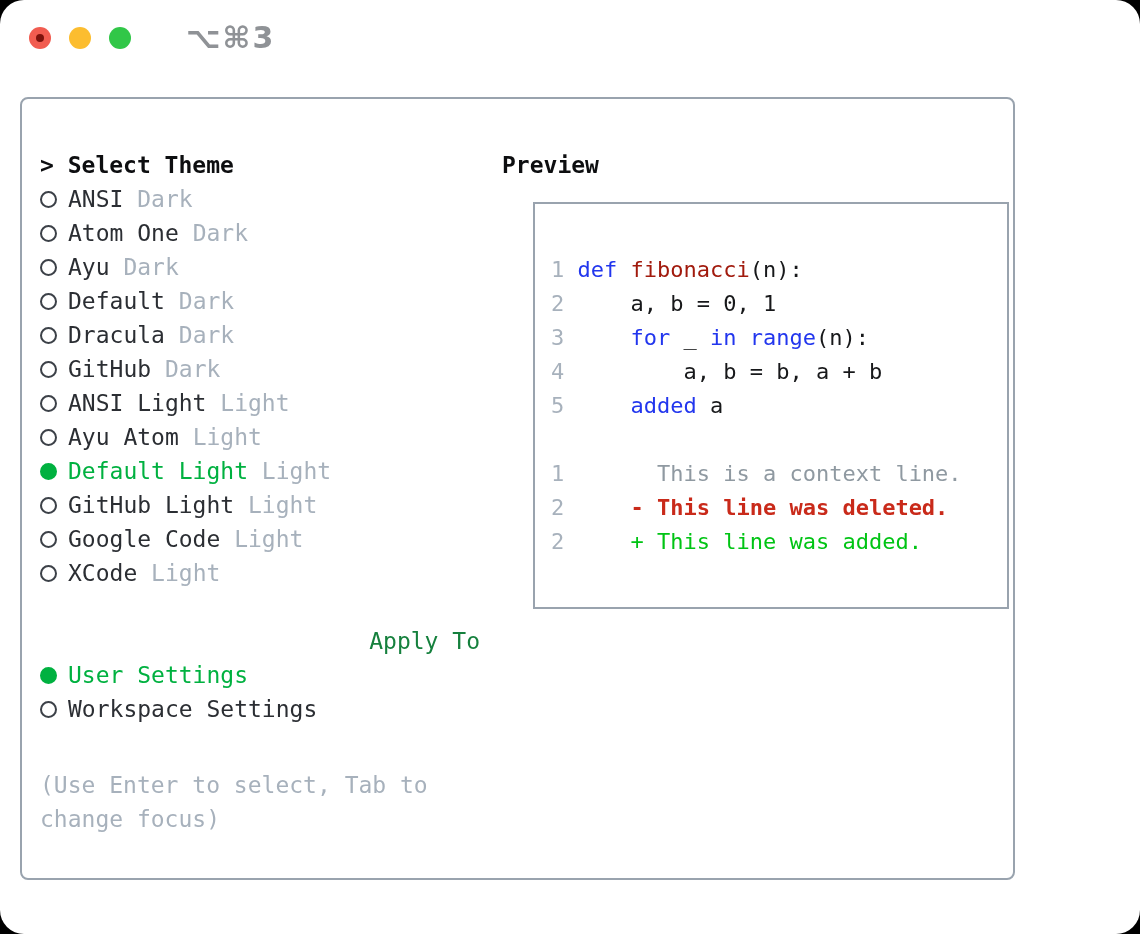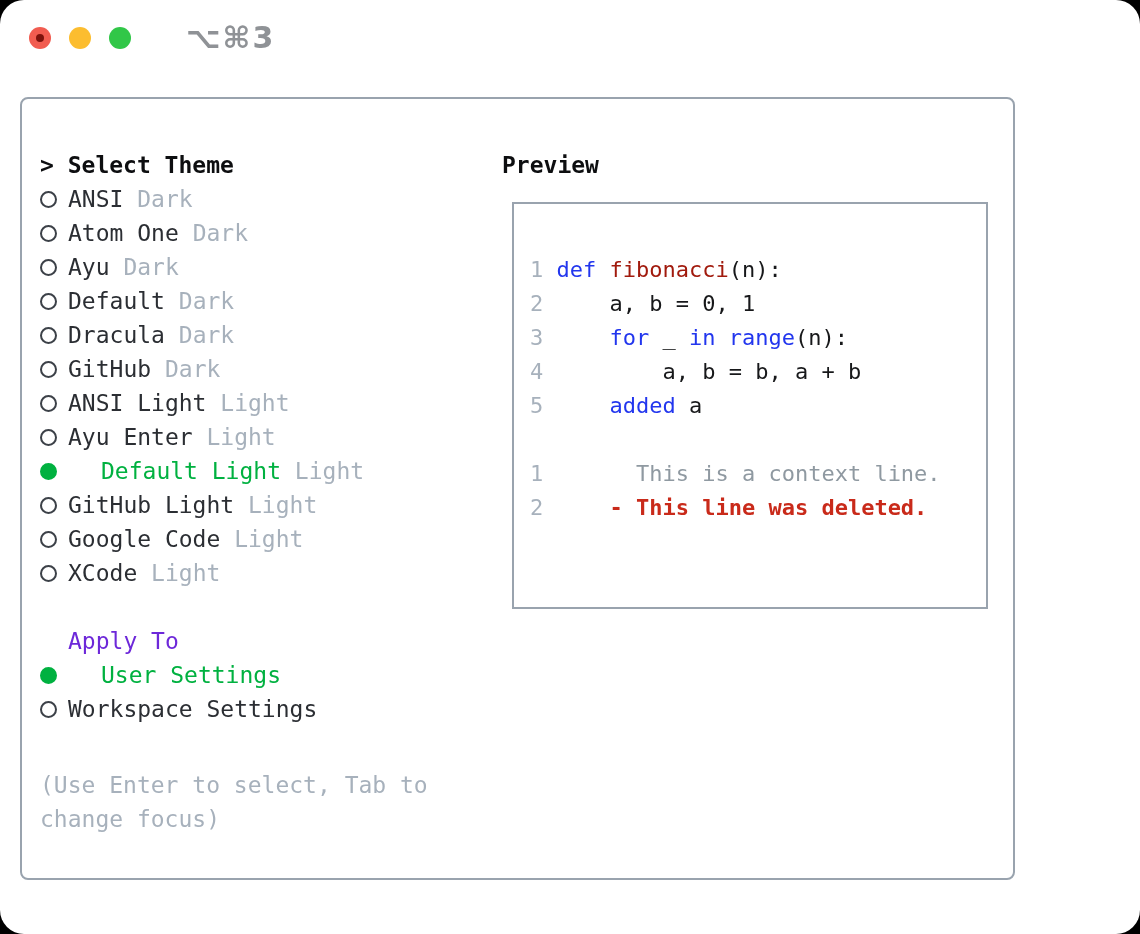--- a/index.html
+++ b/index.html
@@ -32,33 +32,33 @@
   .left-col { position:absolute; left:18px; top:49px; width:440px; font-size:23px; }
   .row { height:34px; line-height:34px; white-space:pre; }
   .list-heading { font-weight:bold; color:#0d0e10; }
   .radio { display:inline-block; width:28px; }
   .radio::before {
     content:""; display:inline-block; width:13px; height:13px; border-radius:50%;
     border:2px solid #3c4148; vertical-align:-1px;
   }
   .radio.sel::before { background:#00b140; border-color:#00b140; }
   .item-name { color:#2b2e33; }
-  .item-name.sel { color:#00b140;margin-left:33px; }
+  .item-name.sel { color:#00b140; }
   .item-variant { color:#a7b1bc; }
   .spacer { height:34px; }
-  .apply-heading { color:#6d28d9; padding-left:28px; }
+  .apply-heading { color:#15803d; padding-left:28px;text-align:right; }
   .hint { margin-top:8px; width:412px; white-space:normal; color:#a7b1bc;
           font-size:23px; line-height:34px; }
   
   .preview-heading {
     position:absolute; left:480px; top:49px; height:34px; line-height:34px;
     font-size:23px; font-weight:bold; color:#0d0e10;
   }
   .preview-box {
-    position:absolute; left:490px; top:103px; width:476px; height:407px;
+    position:absolute; left:511px; top:103px; width:476px; height:407px;
     border:2px solid #99a3ae; background:#fff;
   }
   .code { position:absolute; left:16px; top:49px; font-size:22px; }
   .code-line { height:34px; line-height:34px; white-space:pre; color:#17181a; }
   .seg-num  { color:#a7b1bc; }
   .seg-plain{ color:#17181a; }
   .seg-kw   { color:#2236ee; }
   .seg-fn   { color:#a11a0d; }
   .seg-ctx  { color:#8f99a1; }
   .seg-del  { color:#c92a1a;font-weight:bold; }
@@ -83,21 +83,21 @@
     <div class="left-col">
       <div class="row list-heading">&gt; Select Theme</div>
       <div id="theme-list">
           <div class="row"><span class="radio"></span><span class="item-name">ANSI</span><span class="item-variant"> Dark</span></div>
           <div class="row"><span class="radio"></span><span class="item-name">Atom One</span><span class="item-variant"> Dark</span></div>
           <div class="row"><span class="radio"></span><span class="item-name">Ayu</span><span class="item-variant"> Dark</span></div>
           <div class="row"><span class="radio"></span><span class="item-name">Default</span><span class="item-variant"> Dark</span></div>
           <div class="row"><span class="radio"></span><span class="item-name">Dracula</span><span class="item-variant"> Dark</span></div>
           <div class="row"><span class="radio"></span><span class="item-name">GitHub</span><span class="item-variant"> Dark</span></div>
           <div class="row"><span class="radio"></span><span class="item-name">ANSI Light</span><span class="item-variant"> Light</span></div>
-          <div class="row"><span class="radio"></span><span class="item-name">Ayu Enter</span><span class="item-variant"> Light</span></div>
+          <div class="row"><span class="radio"></span><span class="item-name">Ayu Atom</span><span class="item-variant"> Light</span></div>
           <div class="row"><span class="radio sel"></span><span class="item-name sel">Default Light</span><span class="item-variant"> Light</span></div>
           <div class="row"><span class="radio"></span><span class="item-name">GitHub Light</span><span class="item-variant"> Light</span></div>
           <div class="row"><span class="radio"></span><span class="item-name">Google Code</span><span class="item-variant"> Light</span></div>
           <div class="row"><span class="radio"></span><span class="item-name">XCode</span><span class="item-variant"> Light</span></div>
         </div>
       <div class="spacer"></div>
       <div class="row apply-heading">Apply To</div>
       <div id="apply-list">
           <div class="row"><span class="radio sel"></span><span class="item-name sel">User Settings</span></div>
           <div class="row"><span class="radio"></span><span class="item-name">Workspace Settings</span></div>
@@ -111,17 +111,18 @@
     <div class="preview-box">
       <div class="code" id="code">
           <div class="code-line"><span class="seg-num">1 </span><span class="seg-kw">def</span><span class="seg-plain"> </span><span class="seg-fn">fibonacci</span><span class="seg-plain">(n):</span></div>
           <div class="code-line"><span class="seg-num">2 </span><span class="seg-plain">    a, b = 0, 1</span></div>
           <div class="code-line"><span class="seg-num">3 </span><span class="seg-plain">    </span><span class="seg-kw">for</span><span class="seg-plain"> _ </span><span class="seg-kw">in</span><span class="seg-plain"> </span><span class="seg-kw">range</span><span class="seg-plain">(n):</span></div>
           <div class="code-line"><span class="seg-num">4 </span><span class="seg-plain">        a, b = b, a + b</span></div>
           <div class="code-line"><span class="seg-num">5 </span><span class="seg-plain">    </span><span class="seg-kw">added</span><span class="seg-plain"> a</span></div>
           <div class="code-line">&nbsp;</div>
           <div class="code-line"><span class="seg-num">1 </span><span class="seg-ctx">      This is a context line.</span></div>
           <div class="code-line"><span class="seg-num">2 </span><span class="seg-del">    - This line was deleted.</span></div>
+          <div class="code-line"><span class="seg-num">2 </span><span class="seg-add">    + This line was added.</span></div>
         </div>
     </div>
 
   </div>
 </div>
 
 </body></html>

